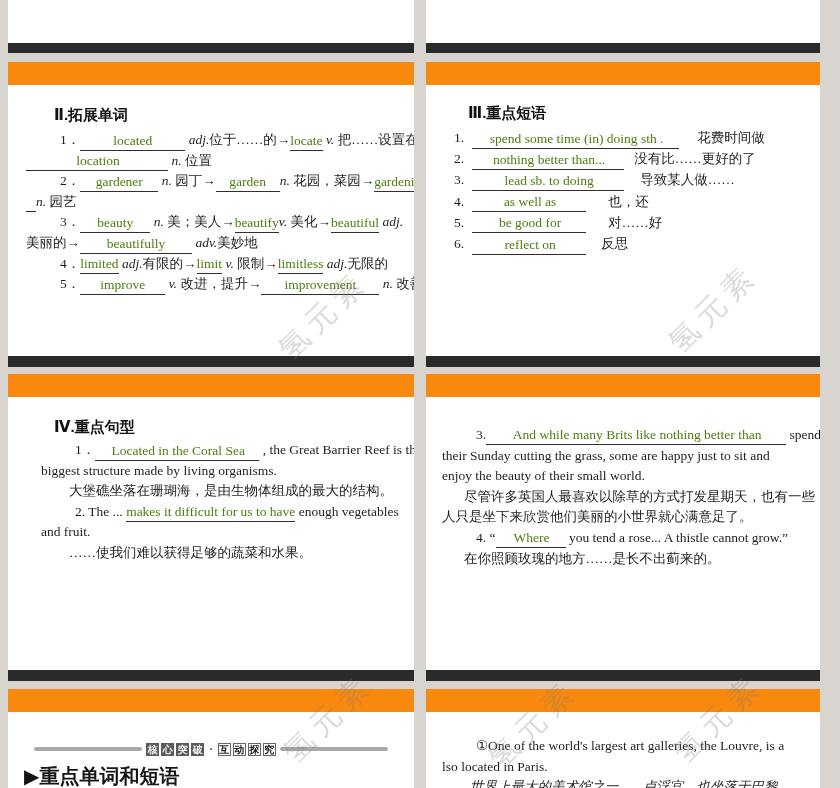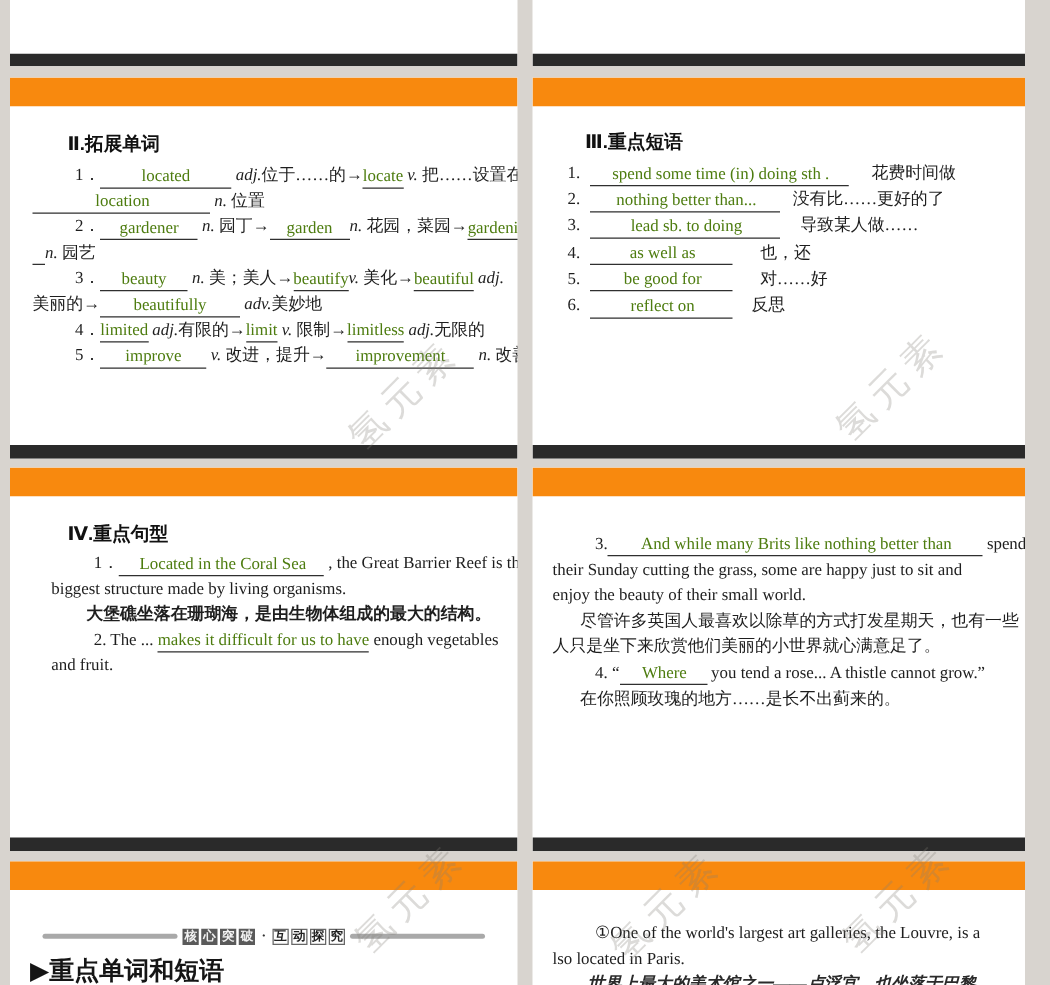--- a/index.html
+++ b/index.html
@@ -17,21 +17,21 @@
   .bar-black{position:absolute;left:0;right:0;bottom:0;height:11px;background:#2a2a2a;}
   .slide-title{
     position:absolute;
     font-family:"Liberation Sans","DejaVu Sans",sans-serif;
     font-weight:bold;font-size:15px;color:#111;
   }
   .lines{position:absolute;font-size:13.5px;line-height:20.6px;white-space:nowrap;}
   .line{height:20.6px;}
   .phrase-item{height:21.2px;}
   .ind{padding-left:34px;}
-  .indc{padding-left:28px;font-weight:bold;}
+  .indc{padding-left:28px;}
   .indc2{padding-left:22px;}
   .seg-p{color:#1e1e1e;}
   .seg-c{color:#1e1e1e;}
   .seg-i{font-style:italic;color:#1e1e1e;}
   .seg-k{font-style:italic;color:#2a2a2a;}
   .seg-b,.seg-l,.seg-u{
     display:inline-block;vertical-align:bottom;
     border-bottom:1.5px solid #2f2f2f;
     color:#4d7c0f;line-height:19px;
   }
@@ -110,20 +110,21 @@
 
   <div class="slide" style="left:8px;top:374px;width:406px;height:307px;">
     <div class="bar-orange"></div>
     <div class="slide-title" style="left:46px;top:44px;">Ⅳ.重点句型</div>
     <div class="lines" style="left:33px;right:8px;top:66px;">
       <div class="line ind"><span class="seg-p">1．</span><span class="seg-l" style="min-width: 162px;">Located in the Coral Sea</span><span class="seg-p"> , the Great Barrier Reef is the</span></div>
       <div class="line"><span class="seg-p">biggest structure made by living organisms.</span></div>
       <div class="line indc"><span class="seg-c">大堡礁坐落在珊瑚海，是由生物体组成的最大的结构。</span></div>
       <div class="line ind"><span class="seg-p">2. The ... </span><span class="seg-b">makes it difficult for us to have</span><span class="seg-p"> enough vegetables</span></div>
       <div class="line"><span class="seg-p">and fruit.</span></div>
+      <div class="line indc"><span class="seg-c">……使我们难以获得足够的蔬菜和水果。</span></div>
     </div>
     <div class="bar-black"></div>
   </div>
 
   <div class="slide" style="left:426px;top:374px;width:404px;height:307px;">
     <div class="bar-orange"></div>
     <div class="lines" style="left:16px;right:6px;top:50px;line-height:21px;">
       <div class="line ind"><span class="seg-p">3.</span><span class="seg-l" style="min-width: 298px;">And while many Brits like nothing better than</span><span class="seg-p"> spending</span></div>
       <div class="line"><span class="seg-p">their Sunday cutting the grass, some are happy just to sit and</span></div>
       <div class="line"><span class="seg-p">enjoy the beauty of their small world.</span></div>

